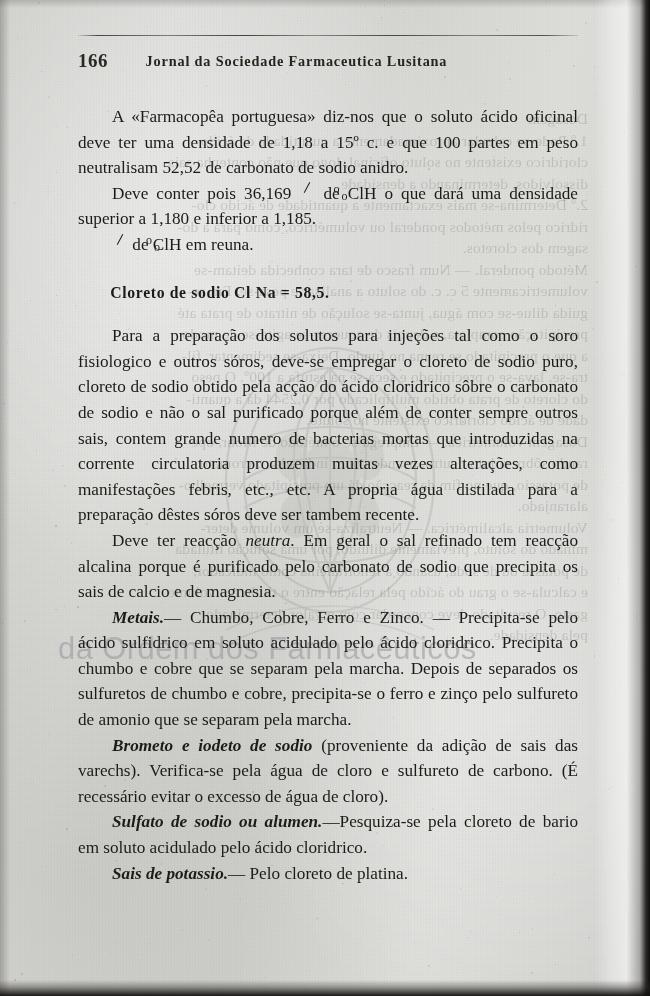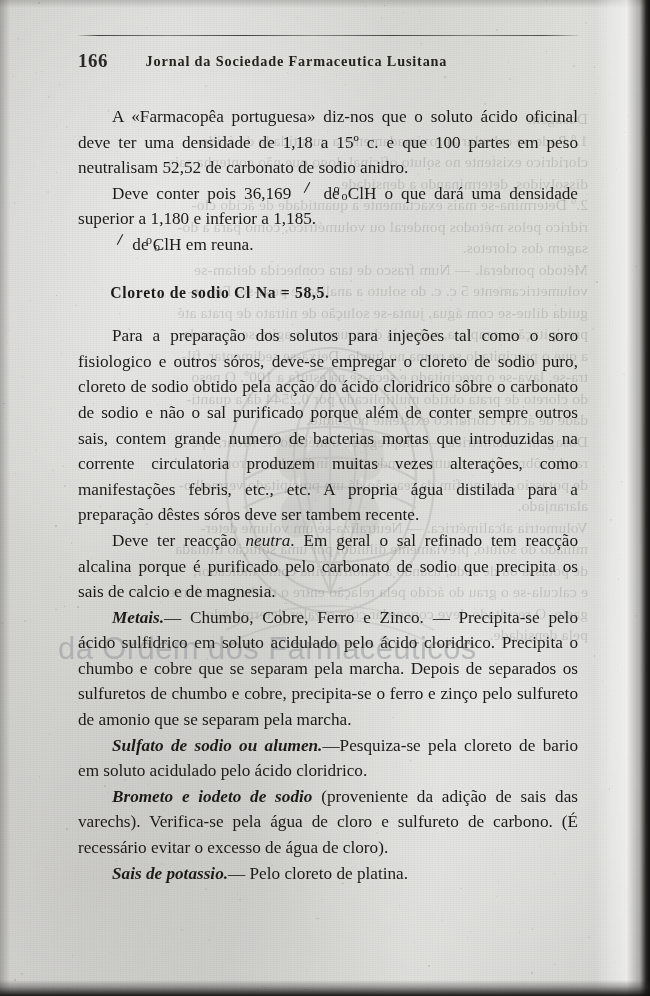--- a/index.html
+++ b/index.html
@@ -757,23 +757,23 @@
 
     <p class="para">
       <span>Para a preparação dos solutos para injeções tal como o soro fisiologico e outros sóros, deve-se empregar o cloreto de sodio puro, cloreto de sodio obtido pela acção do ácido cloridrico sôbre o carbonato de sodio e não o sal purificado porque além de conter sempre outros sais, contem grande numero de bacterias mortas que introduzidas na corrente circulatoria produzem muitas vezes alterações, como manifestações febris, etc., etc. A propria água distilada para a preparação dêstes sóros deve ser tambem recente.</span>
     </p>
 
 
     <p class="para"><span>Deve ter reacção </span><span class="it">neutra</span><span>. Em geral o sal refinado tem reacção alcalina porque é purificado pelo carbonato de sodio que precipita os sais de calcio e de magnesia.</span></p>
 
     <p class="para"><span class="lead">Metais.</span><span>— Chumbo, Cobre, Ferro e Zinco. — Precipita-se pelo ácido sulfidrico em soluto acidulado pelo ácido cloridrico. Precipita o chumbo e cobre que se separam pela marcha. Depois de separados os sulfuretos de chumbo e cobre, precipita-se o ferro e zinço pelo sulfureto de amonio que se separam pela marcha.</span></p>
 
+    <p class="para"><span class="lead">Brometo e iodeto de sodio</span><span> (proveniente da adição de sais das varechs). Verifica-se pela água de cloro e sulfureto de carbono. (É recessário evitar o excesso de água de cloro).</span></p>
+
     <p class="para"><span class="lead">Sulfato de sodio ou alumen.</span><span>—Pesquiza-se pela cloreto de bario em soluto acidulado pelo ácido cloridrico.</span></p>
-
-    <p class="para"><span class="lead">Brometo e iodeto de sodio</span><span> (proveniente da adição de sais das varechs). Verifica-se pela água de cloro e sulfureto de carbono. (É recessário evitar o excesso de água de cloro).</span></p>
 
     <p class="para"><span class="lead">Sais de potassio.</span><span>— Pelo cloreto de platina.</span></p>
 
   </div>
 
   <div class="edge-top"></div>
   <div class="edge-left"></div>
   <div class="gutter-right"></div>
   <div class="edge-bottom"></div>
 

